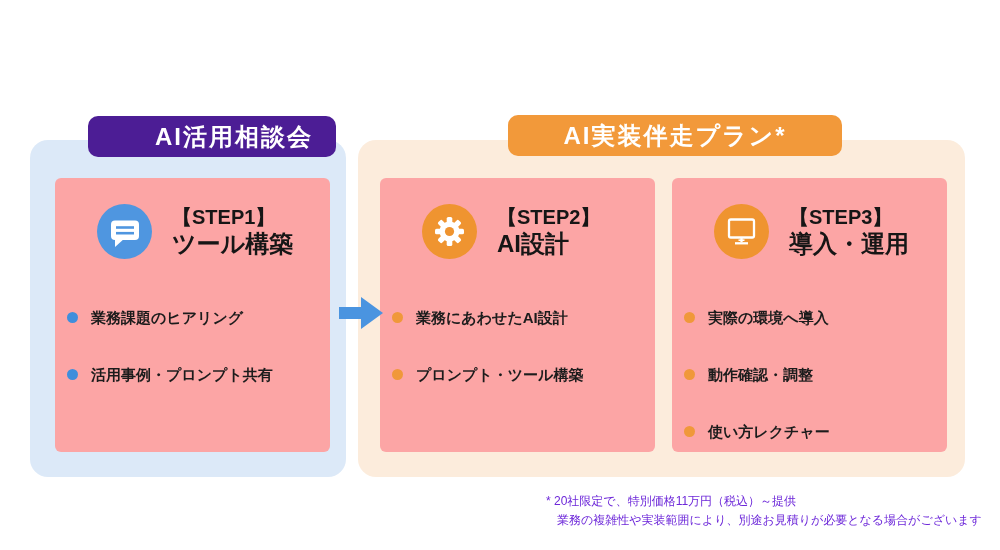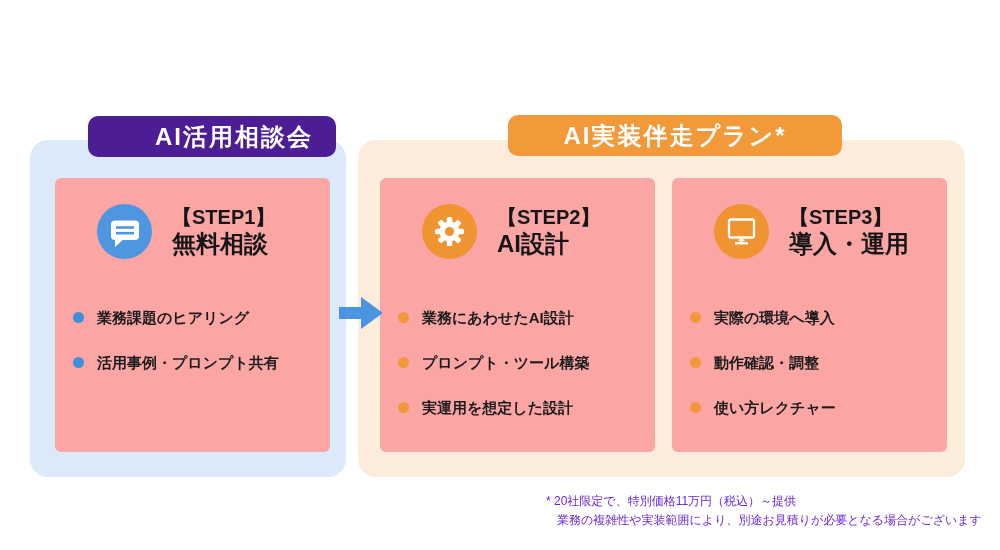--- a/index.html
+++ b/index.html
@@ -35,22 +35,22 @@
   .card1 { left:55px; }
   .card2 { left:380px; }
   .card3 { left:672px; }
 
   .card-header { display:flex; align-items:center; gap:20px; margin:26px 0 0 42px; }
   .icon-circle { width:55px; height:55px; flex:0 0 55px; }
   .head-text  { display:flex; flex-direction:column; }
   .step-label { font-size:20px; font-weight:800; color:#161616; line-height:1.2; }
   .step-title { font-size:24px; font-weight:800; color:#161616; line-height:1.25; }
 
-  .items { margin:48px 0 0 0; padding-left:18px; list-style:none;
-           display:flex; flex-direction:column; gap:24px; }
+  .items { margin:48px 0 0 0; padding-left:12px; list-style:none;
+           display:flex; flex-direction:column; gap:36px; }
   .item  { display:flex; align-items:center; gap:13px;
            font-size:15px; font-weight:700; color:#1c1c1c; line-height:21px; }
   .dot   { width:11px; height:11px; border-radius:50%; flex:0 0 11px; }
   .dot-blue   { background:#3f8edc; }
   .dot-orange { background:#f0983a; }
 
   .arrow { position:absolute; left:339px; top:296px; z-index:4; }
 
   .footnote {
     position:absolute; left:546px; top:492px;
@@ -76,21 +76,21 @@
         <svg width="55" height="55" viewBox="0 0 55 55">
           <circle cx="27.5" cy="27.5" r="27.5" fill="#4f96e0"></circle>
           <rect x="14" y="16.5" width="28" height="19.5" rx="4" fill="#ffffff"></rect>
           <polygon points="18,33 18,43 28,34" fill="#ffffff"></polygon>
           <line x1="19" y1="23.5" x2="37" y2="23.5" stroke="#4f96e0" stroke-width="2.6"></line>
           <line x1="19" y1="29.2" x2="37" y2="29.2" stroke="#4f96e0" stroke-width="2.6"></line>
         </svg>
       </span>
       <span class="head-text">
         <span class="step-label">【STEP1】</span>
-        <span class="step-title">無料相談</span>
+        <span class="step-title">ツール構築</span>
       </span>
     </div>
     <ul class="items">
       <li class="item">
         <span class="dot dot-blue"></span>
         <span>業務課題のヒアリング</span>
       </li>
       <li class="item">
         <span class="dot dot-blue"></span>
         <span>活用事例・プロンプト共有</span>
@@ -123,24 +123,20 @@
       </span>
     </div>
     <ul class="items">
       <li class="item">
         <span class="dot dot-orange"></span>
         <span>業務にあわせたAI設計</span>
       </li>
       <li class="item">
         <span class="dot dot-orange"></span>
         <span>プロンプト・ツール構築</span>
-      </li>
-      <li class="item">
-        <span class="dot dot-orange"></span>
-        <span>実運用を想定した設計</span>
       </li>
     </ul>
   </div>
 
   <div class="card card3">
     <div class="card-header">
       <span class="icon-circle">
         <svg width="55" height="55" viewBox="0 0 55 55">
           <circle cx="27.5" cy="27.5" r="27.5" fill="#ef9430"></circle>
           <rect x="15" y="15.5" width="25" height="18" rx="1.8" fill="none" stroke="#ffffff" stroke-width="2.3"></rect>

